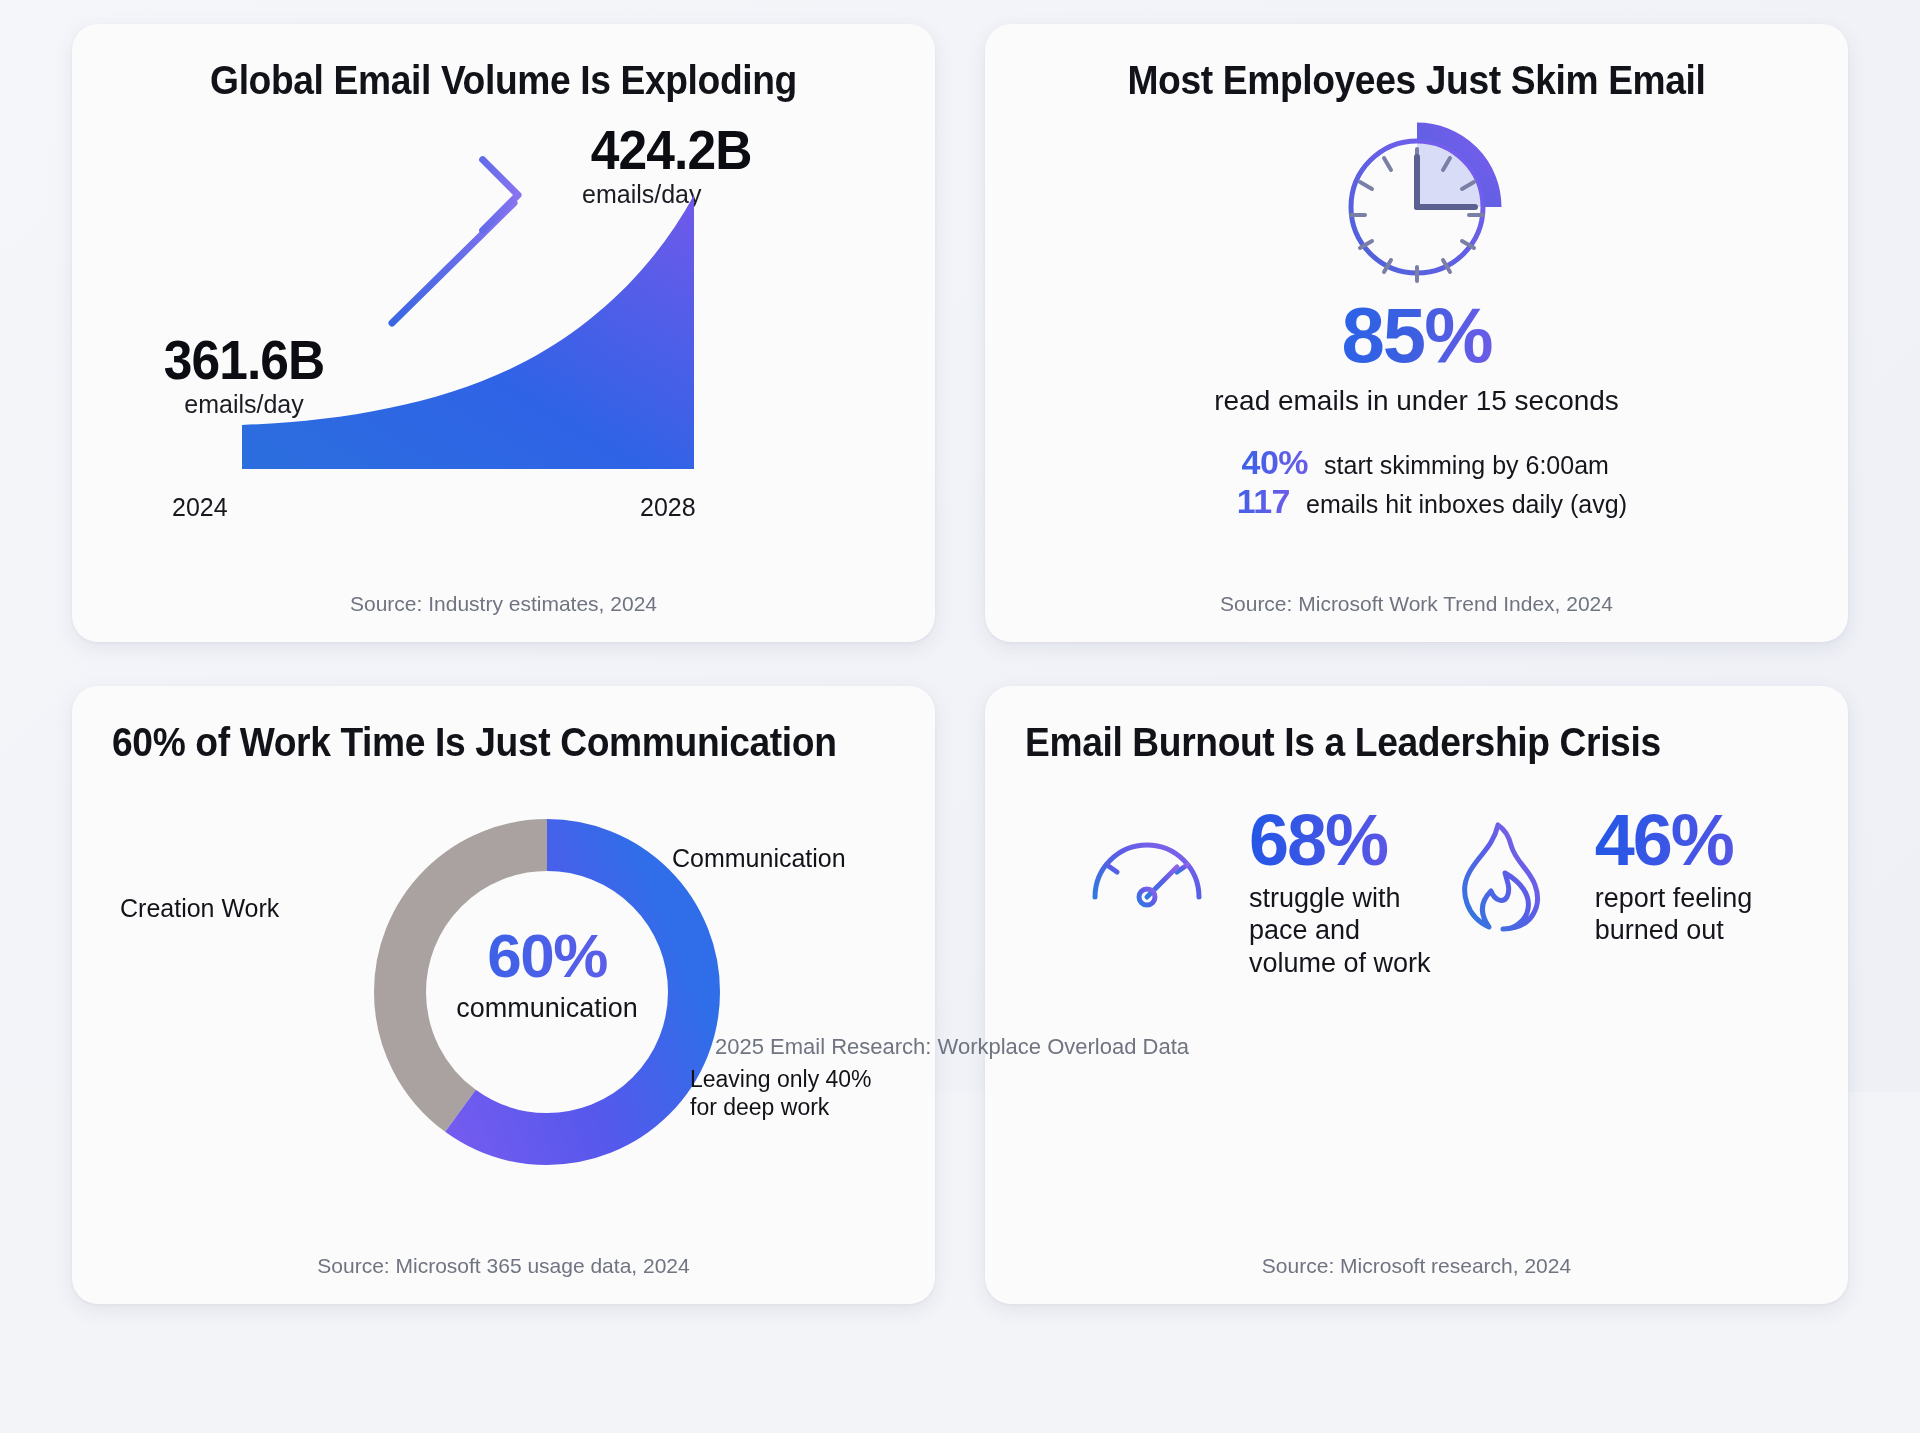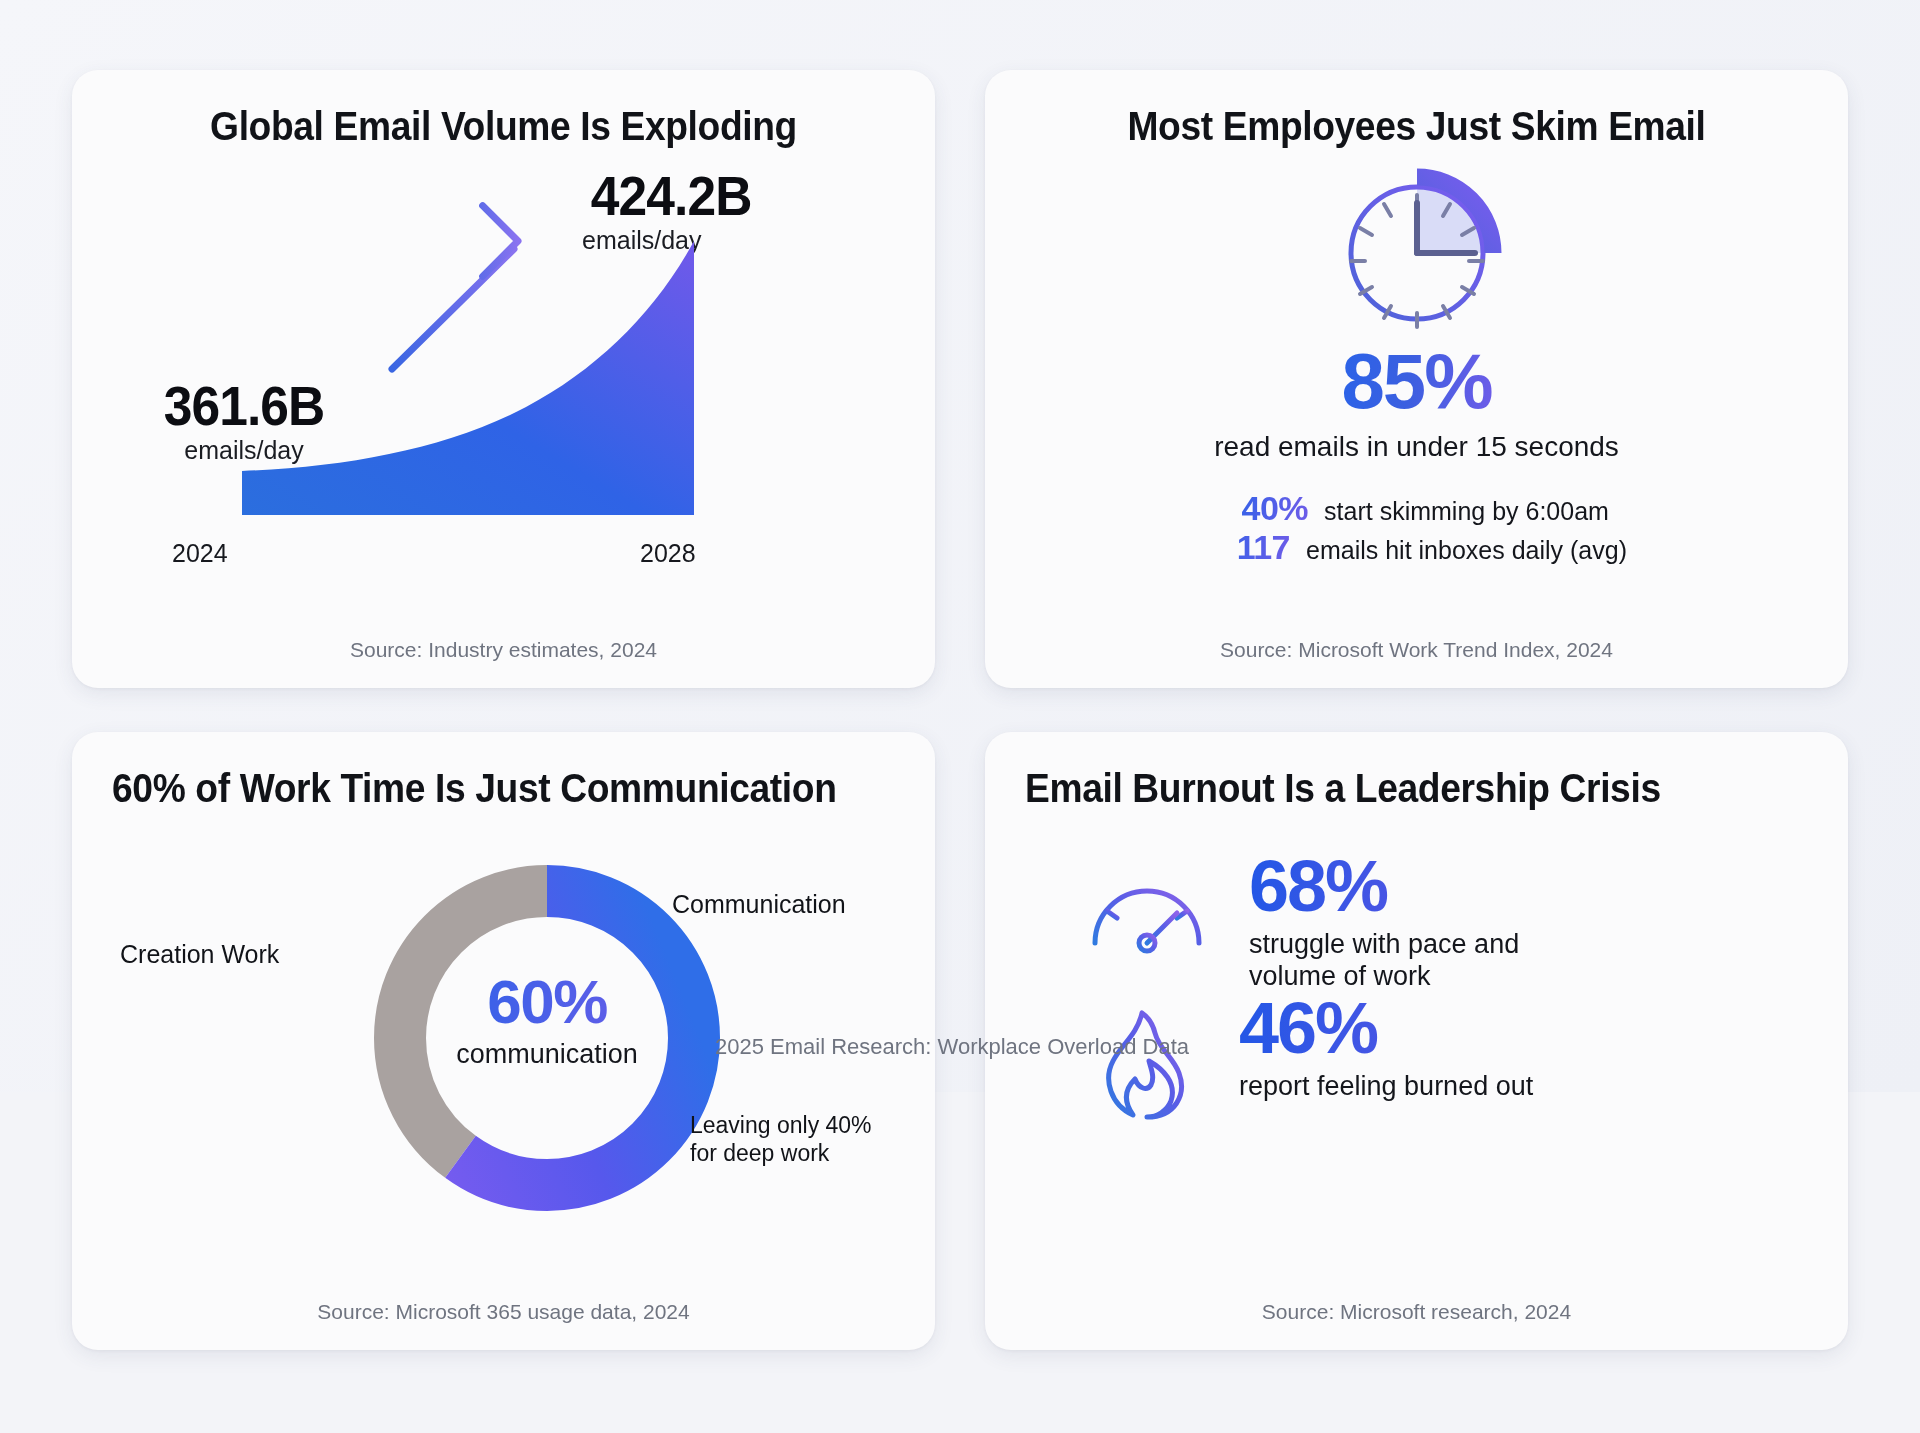--- a/index.html
+++ b/index.html
@@ -10,21 +10,21 @@
     background: #f3f4f8;
     font-family: "Liberation Sans", sans-serif;
     overflow: hidden;
   }
 
   #page {
     position: relative;
     width: 1920px;
     height: 1092px;
     background: linear-gradient(135deg, #f5f6fa 0%, #eef0f6 100%);
-    padding: 70px 72px 0 72px;
+    padding: 24px 72px 0 72px;
   }
 
   .grid {
     display: grid;
     grid-template-columns: 1fr 1fr;
     grid-template-rows: 1fr 1fr;
     gap: 44px 50px;
     width: 1776px;
     height: 1280px;
   }
@@ -194,21 +194,21 @@
     color: #111318;
     line-height: 1.22;
   }
   .dl-creation { left: 8px; top: 128px; }
   .dl-comm     { left: 560px; top: 78px; }
   .dl-deep     { left: 578px; top: 300px; font-size: 23px; }
 
   
   .c4-rows {
     display: flex;
-    flex-direction: column;
+    flex-direction: row;
     padding: 40px 0 0 60px;
   }
   .c4-row {
     display: flex;
     align-items: flex-start;
     gap: 40px;
   }
   .c4-icon { flex: 0 0 auto; padding-top: 12px; }
   .c4-val {
     font-weight: bold;

